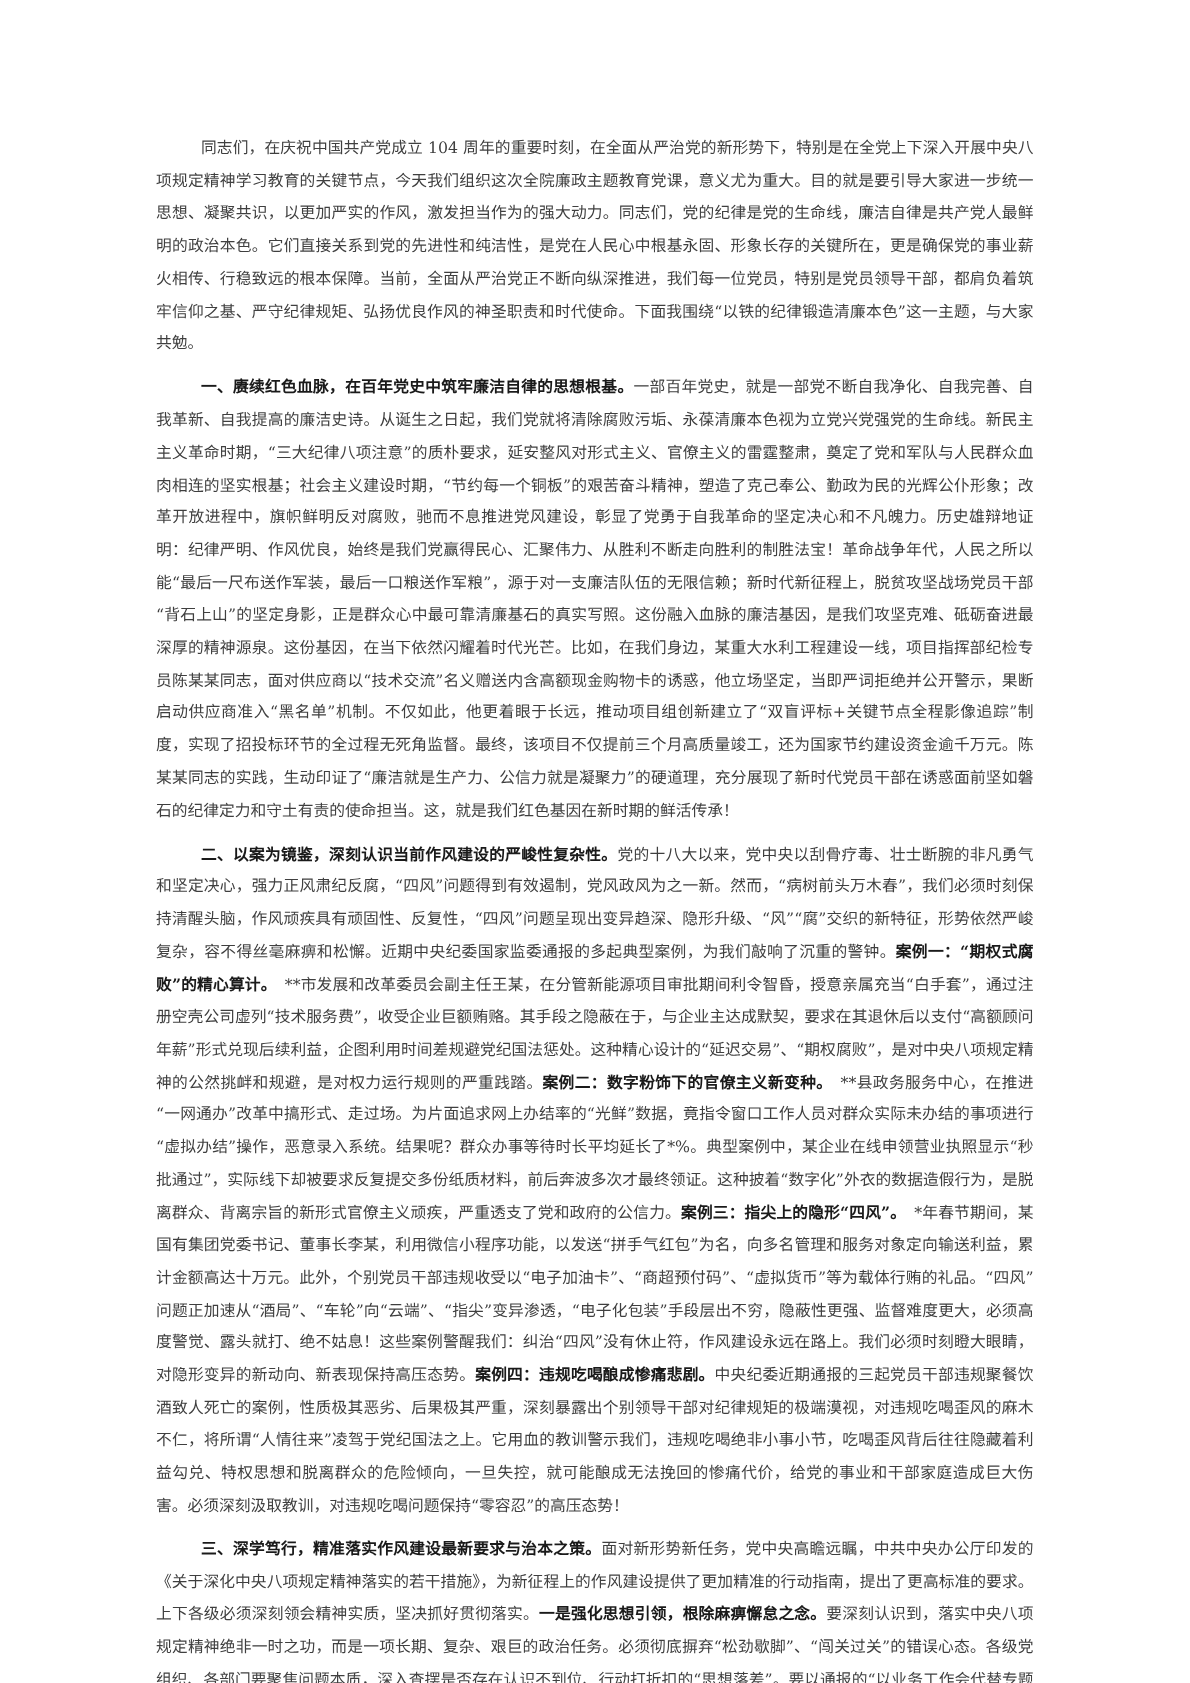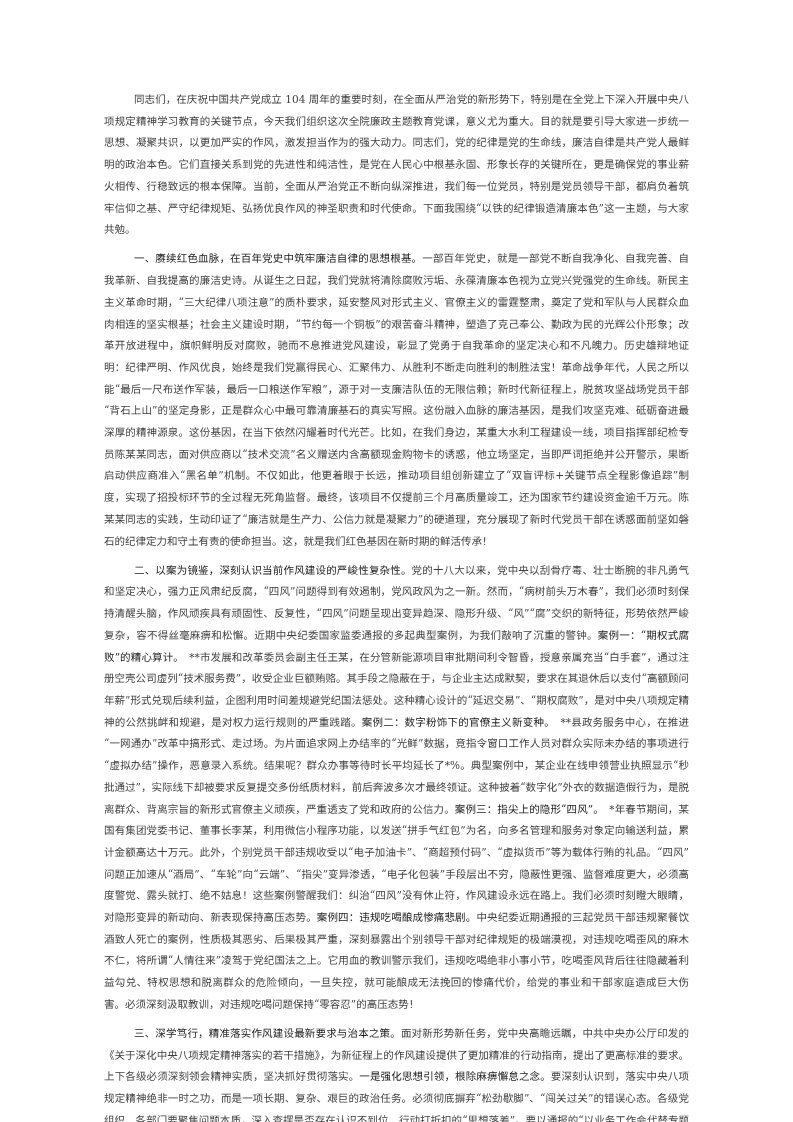--- a/index.html
+++ b/index.html
@@ -24,21 +24,21 @@
     margin: 0 0 7.5px 0;
     font-family: "DejaVu Serif", "Liberation Serif", serif;
     font-size: 10.5px;
     line-height: 21.7px;
     color: #3f3f3f;
     text-align: justify;
     text-indent: 30px;
     word-break: break-all;
   }
   .doc-body p span.bold {
-    font-weight: 400;
+    font-weight: 700;
     color: #1a1a1a;
   }
 </style>
 </head>
 <body style="background: rgb(255, 255, 255);">
 
 <div class="page">
   <div class="doc-body" id="doc-body">
       <p style="color: rgb(63, 63, 63);"><span>同志们，在庆祝中国共产党成立 104 周年的重要时刻，在全面从严治党的新形势下，特别是在全党上下深入开展中央八项规定精神学习教育的关键节点，今天我们组织这次全院廉政主题教育党课，意义尤为重大。目的就是要引导大家进一步统一思想、凝聚共识，以更加严实的作风，激发担当作为的强大动力。同志们，党的纪律是党的生命线，廉洁自律是共产党人最鲜明的政治本色。它们直接关系到党的先进性和纯洁性，是党在人民心中根基永固、形象长存的关键所在，更是确保党的事业薪火相传、行稳致远的根本保障。当前，全面从严治党正不断向纵深推进，我们每一位党员，特别是党员领导干部，都肩负着筑牢信仰之基、严守纪律规矩、弘扬优良作风的神圣职责和时代使命。下面我围绕“以铁的纪律锻造清廉本色”这一主题，与大家共勉。</span></p>
       <p style="color: rgb(63, 63, 63);"><span class="bold" style="color: rgb(26, 26, 26);">一、赓续红色血脉，在百年党史中筑牢廉洁自律的思想根基。</span><span>一部百年党史，就是一部党不断自我净化、自我完善、自我革新、自我提高的廉洁史诗。从诞生之日起，我们党就将清除腐败污垢、永葆清廉本色视为立党兴党强党的生命线。新民主主义革命时期，“三大纪律八项注意”的质朴要求，延安整风对形式主义、官僚主义的雷霆整肃，奠定了党和军队与人民群众血肉相连的坚实根基；社会主义建设时期，“节约每一个铜板”的艰苦奋斗精神，塑造了克己奉公、勤政为民的光辉公仆形象；改革开放进程中，旗帜鲜明反对腐败，驰而不息推进党风建设，彰显了党勇于自我革命的坚定决心和不凡魄力。历史雄辩地证明：纪律严明、作风优良，始终是我们党赢得民心、汇聚伟力、从胜利不断走向胜利的制胜法宝！革命战争年代，人民之所以能“最后一尺布送作军装，最后一口粮送作军粮”，源于对一支廉洁队伍的无限信赖；新时代新征程上，脱贫攻坚战场党员干部“背石上山”的坚定身影，正是群众心中最可靠清廉基石的真实写照。这份融入血脉的廉洁基因，是我们攻坚克难、砥砺奋进最深厚的精神源泉。这份基因，在当下依然闪耀着时代光芒。比如，在我们身边，某重大水利工程建设一线，项目指挥部纪检专员陈某某同志，面对供应商以“技术交流”名义赠送内含高额现金购物卡的诱惑，他立场坚定，当即严词拒绝并公开警示，果断启动供应商准入“黑名单”机制。不仅如此，他更着眼于长远，推动项目组创新建立了“双盲评标+关键节点全程影像追踪”制度，实现了招投标环节的全过程无死角监督。最终，该项目不仅提前三个月高质量竣工，还为国家节约建设资金逾千万元。陈某某同志的实践，生动印证了“廉洁就是生产力、公信力就是凝聚力”的硬道理，充分展现了新时代党员干部在诱惑面前坚如磐石的纪律定力和守土有责的使命担当。这，就是我们红色基因在新时期的鲜活传承！</span></p>

